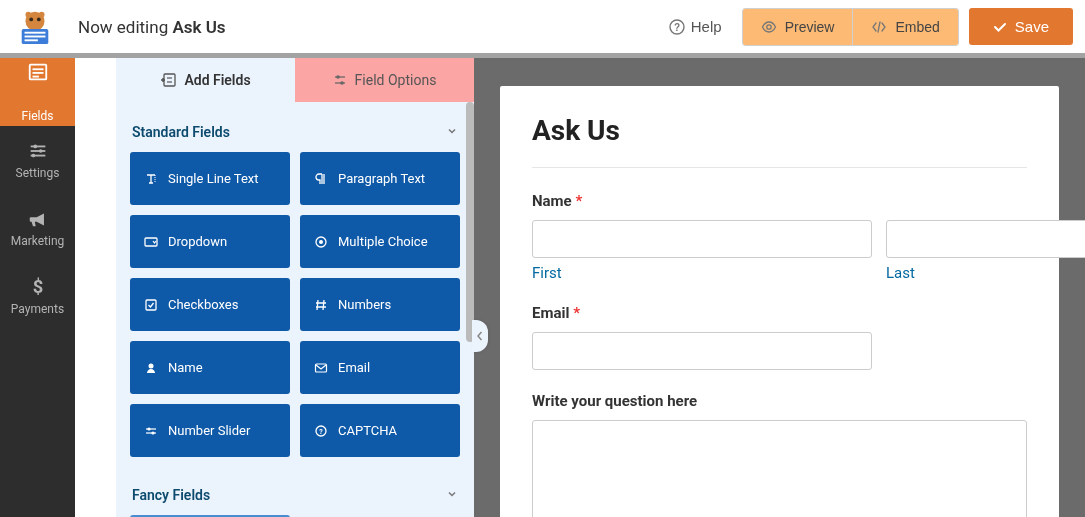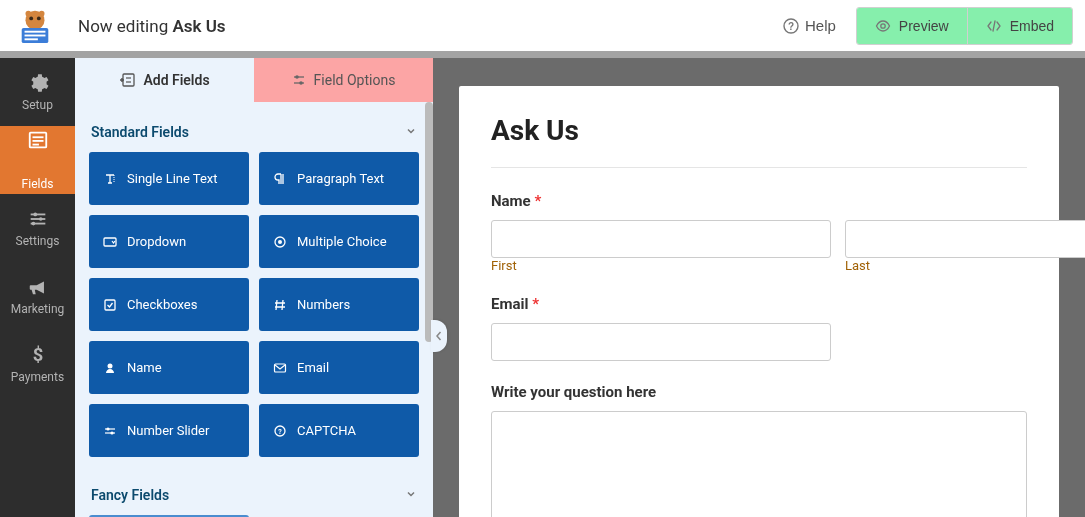--- a/index.html
+++ b/index.html
@@ -1,41 +1,41 @@
 <!DOCTYPE html>
 <html><head>
   <meta charset="utf-8">
   <style>
     * { box-sizing: border-box; margin: 0; padding: 0; }
     body { font-family: -apple-system, BlinkMacSystemFont, "Segoe UI", Roboto, Arial, sans-serif; width: 1085px; height: 517px; overflow: hidden; background: #fff; }
     
     
-    .topbar { display: flex; align-items: center; height: 58px; border-bottom: 7px solid #a3a3a3; padding: 0 12px; }
+    .topbar { display: flex; align-items: center; height: 58px; border-bottom: 5px solid #a3a3a3; padding: 0 12px; }
     .logo { width: 46px; height: 46px; display: flex; align-items: center; justify-content: center; }
     .logo svg { width: 38px; height: 38px; }
     .editing-label { margin-left: 20px; font-size: 17px; color: #333; }
     .editing-label strong { font-weight: 600; }
     .topbar-right { margin-left: auto; display: flex; align-items: center; gap: 10px; }
     .help-btn { display: flex; align-items: center; gap: 6px; background: transparent; border: none; color: #555; font-size: 15px; cursor: pointer; padding: 8px 10px; }
     .btn-group { display: flex; border: 1px solid #d0d0d0; border-radius: 3px; overflow: hidden; }
-    .btn-group button { background: #86efac; border: none; padding: 10px 18px; font-size: 14px; color: #444; display: flex; align-items: center; gap: 8px; cursor: pointer; }
+    .btn-group button { background: #fdba74; border: none; padding: 10px 18px; font-size: 14px; color: #444; display: flex; align-items: center; gap: 8px; cursor: pointer; }
     .btn-group button:first-child { border-right: 1px solid #d0d0d0; }
     .save-btn { background: #e27730; color: #fff; border: none; padding: 10px 24px; font-size: 15px; font-weight: 500; border-radius: 3px; display: flex; align-items: center; gap: 8px; cursor: pointer; }
     
     
     .main { display: flex; height: calc(517px - 58px); }
     
     
     .leftnav { width: 75px; background: #2d2d2d; display: flex; flex-direction: column; }
     .nav-item { height: 68px; display: flex; flex-direction: column; align-items: center; justify-content: center; color: #b3b3b3; font-size: 12px; gap: 4px; cursor: pointer; }
     .nav-item.active { background: #e27730; color: #fff; gap: 26px; }
     .nav-item svg { width: 22px; height: 22px; }
     
     
-    .sidebar { width: 358px; background: #ebf3fc; display: flex; flex-direction: column; position: relative; }
+    .sidebar { width: 358px; background: #ebf3fc; display: flex; flex-direction: column; position: relative; margin-left: 41px; }
     .sidebar-tabs { display: flex; height: 44px; }
     .sidebar-tab { flex: 1; display: flex; align-items: center; justify-content: center; gap: 8px; font-size: 14px; color: #555; cursor: pointer; }
     .sidebar-tab.active { background: #ebf3fc; font-weight: 600; color: #333; }
     .sidebar-tab.inactive { background: #fca5a5; }
     .sidebar-content { padding: 10px 14px; overflow-y: auto; flex: 1; position: relative; }
     .sidebar-scroll { position: absolute; right: 0; top: 44px; width: 8px; height: 240px; background: #bbb; border-radius: 4px; }
     .section-header { display: flex; justify-content: space-between; align-items: center; padding: 12px 2px; font-size: 14px; font-weight: 600; color: #0c4a6e; }
     .fields-grid { display: grid; grid-template-columns: 1fr 1fr; gap: 10px; }
     .field-item { background: #0f5aa8; color: #fff; border-radius: 3px; padding: 19px 14px; display: flex; align-items: center; gap: 10px; font-size: 13px; cursor: pointer; }
     .field-item.light { background: #4a8ccf; }
@@ -45,21 +45,21 @@
     
     .preview-area { flex: 1; background: #6b6b6b; padding: 28px 26px 0 26px; overflow: hidden; }
     .form-preview { background: #fff; height: 100%; padding: 28px 32px; border-radius: 2px 2px 0 0; }
     .form-title { font-size: 28px; font-weight: 700; color: #222; padding-bottom: 20px; border-bottom: 1px solid #e5e5e5; margin-bottom: 24px; }
     .form-field { margin-bottom: 22px; }
     .form-label { font-size: 15px; font-weight: 700; color: #333; display: block; margin-bottom: 10px; }
     .required { color: #e33; }
     .name-row { display: flex; gap: 14px; }
     .name-col { display: flex; flex-direction: column; }
     .name-col input { width: 184px; }
-    .sub-label { font-size: 13px; color: #a16207; }
+    .sub-label { font-size: 15px; color: #0369a1; margin-top: 6px; }
     input[type="text"], textarea { border: 1px solid #ccc; border-radius: 3px; padding: 10px; font-size: 14px; width: 340px; font-family: inherit; }
     textarea { width: 100%; height: 120px; resize: none; }
     
     .icon-svg { display: inline-flex; }
   </style>
 </head>
 <body>
 
 <div class="topbar">
   <div class="logo">
@@ -100,32 +100,34 @@
       </button>
       <button>
         <span class="icon-svg">
             <svg width="16" height="16" viewBox="0 0 16 16">
               <path d="M5 4 L2 8 L5 12 M11 4 L14 8 L11 12 M9 3 L7 13" fill="none" stroke="#777" stroke-width="1.3" stroke-linecap="round"></path>
             </svg>
           </span>
         <span>Embed</span>
       </button>
     </div>
+    <button class="save-btn">
+      <span class="icon-svg">
+          <svg width="14" height="14" viewBox="0 0 14 14">
+            <path d="M2 7 L5.5 10.5 L12 4" fill="none" stroke="#fff" stroke-width="2" stroke-linecap="round"></path>
+          </svg>
+        </span>
+      <span>Save</span>
+    </button>
   </div>
 </div>
 
 <div class="main">
 
   <div class="leftnav">
-    <div class="nav-item">
-      <svg viewBox="0 0 24 24">
-          <path fill="currentColor" d="M12 8a4 4 0 100 8 4 4 0 000-8zm9.4 4a7.6 7.6 0 00-.1-1.4l2.1-1.6-2-3.5-2.5 1a7.4 7.4 0 00-2.4-1.4l-.4-2.6h-4l-.4 2.6A7.4 7.4 0 009.3 6.5l-2.5-1-2 3.5 2.1 1.6a7.6 7.6 0 000 2.8L4.8 15l2 3.5 2.5-1a7.4 7.4 0 002.4 1.4l.4 2.6h4l.4-2.6a7.4 7.4 0 002.4-1.4l2.5 1 2-3.5-2.1-1.6c.1-.5.1-1 .1-1.4z"></path>
-        </svg>
-      <span>Setup</span>
-    </div>
     <div class="nav-item active">
       <svg viewBox="0 0 24 24">
           <rect x="3" y="4" width="18" height="16" rx="1" fill="none" stroke="currentColor" stroke-width="2"></rect>
           <line x1="6" y1="9" x2="18" y2="9" stroke="currentColor" stroke-width="2"></line>
           <line x1="6" y1="13" x2="18" y2="13" stroke="currentColor" stroke-width="2"></line>
           <line x1="6" y1="17" x2="13" y2="17" stroke="currentColor" stroke-width="2"></line>
         </svg>
       <span>Fields</span>
     </div>
     <div class="nav-item">

